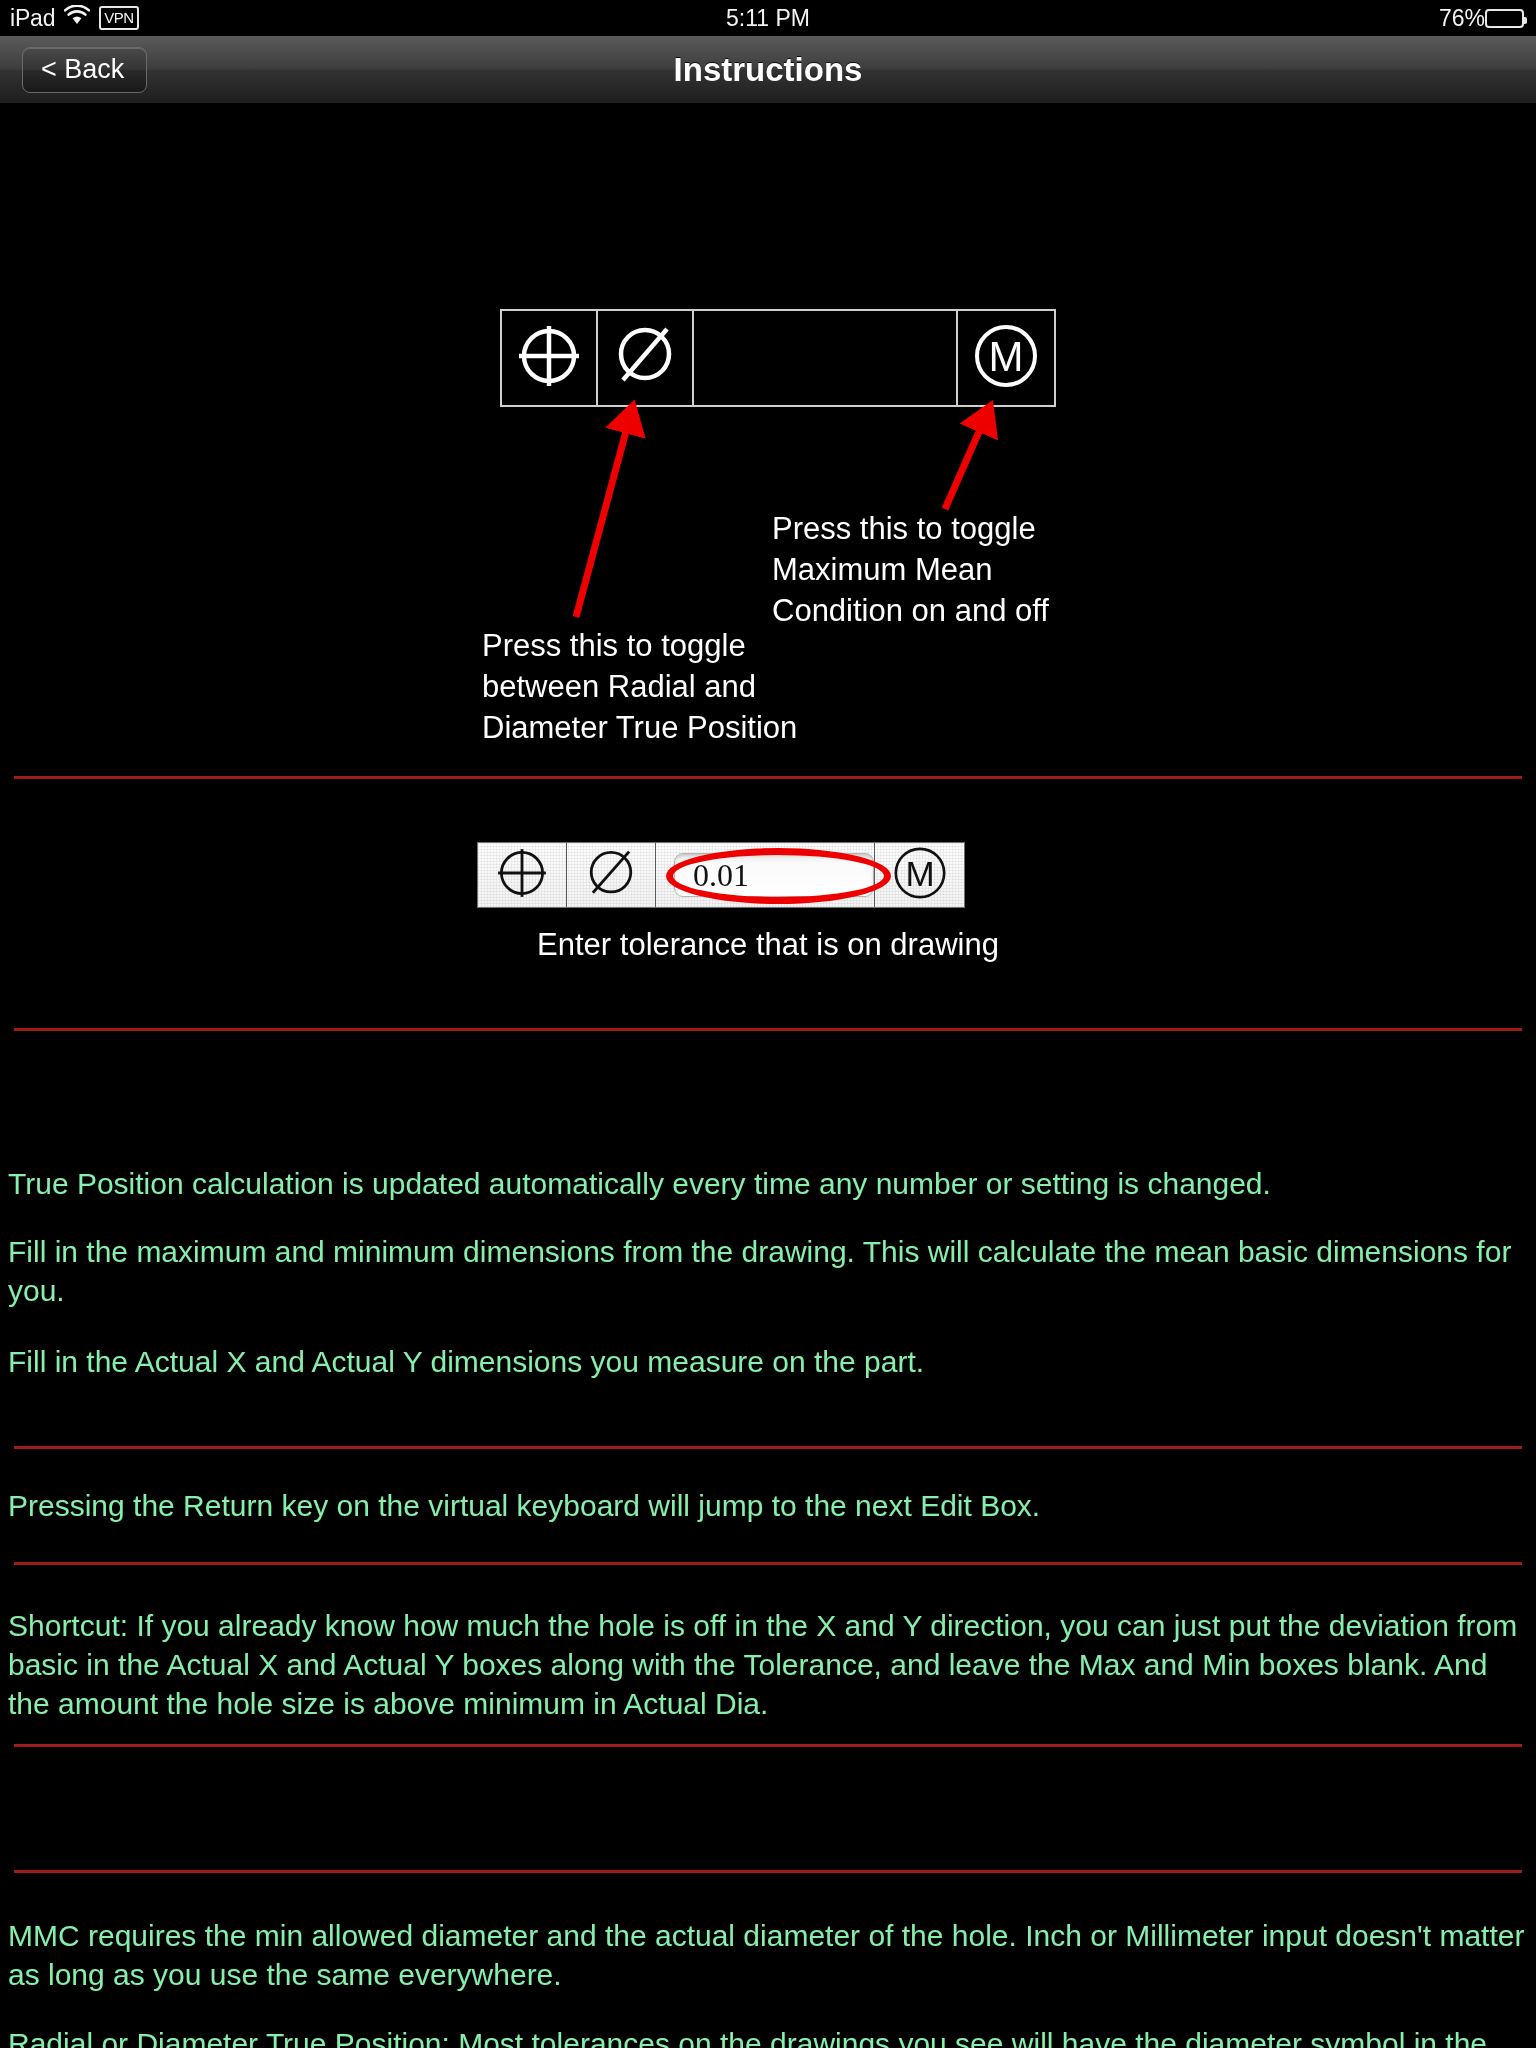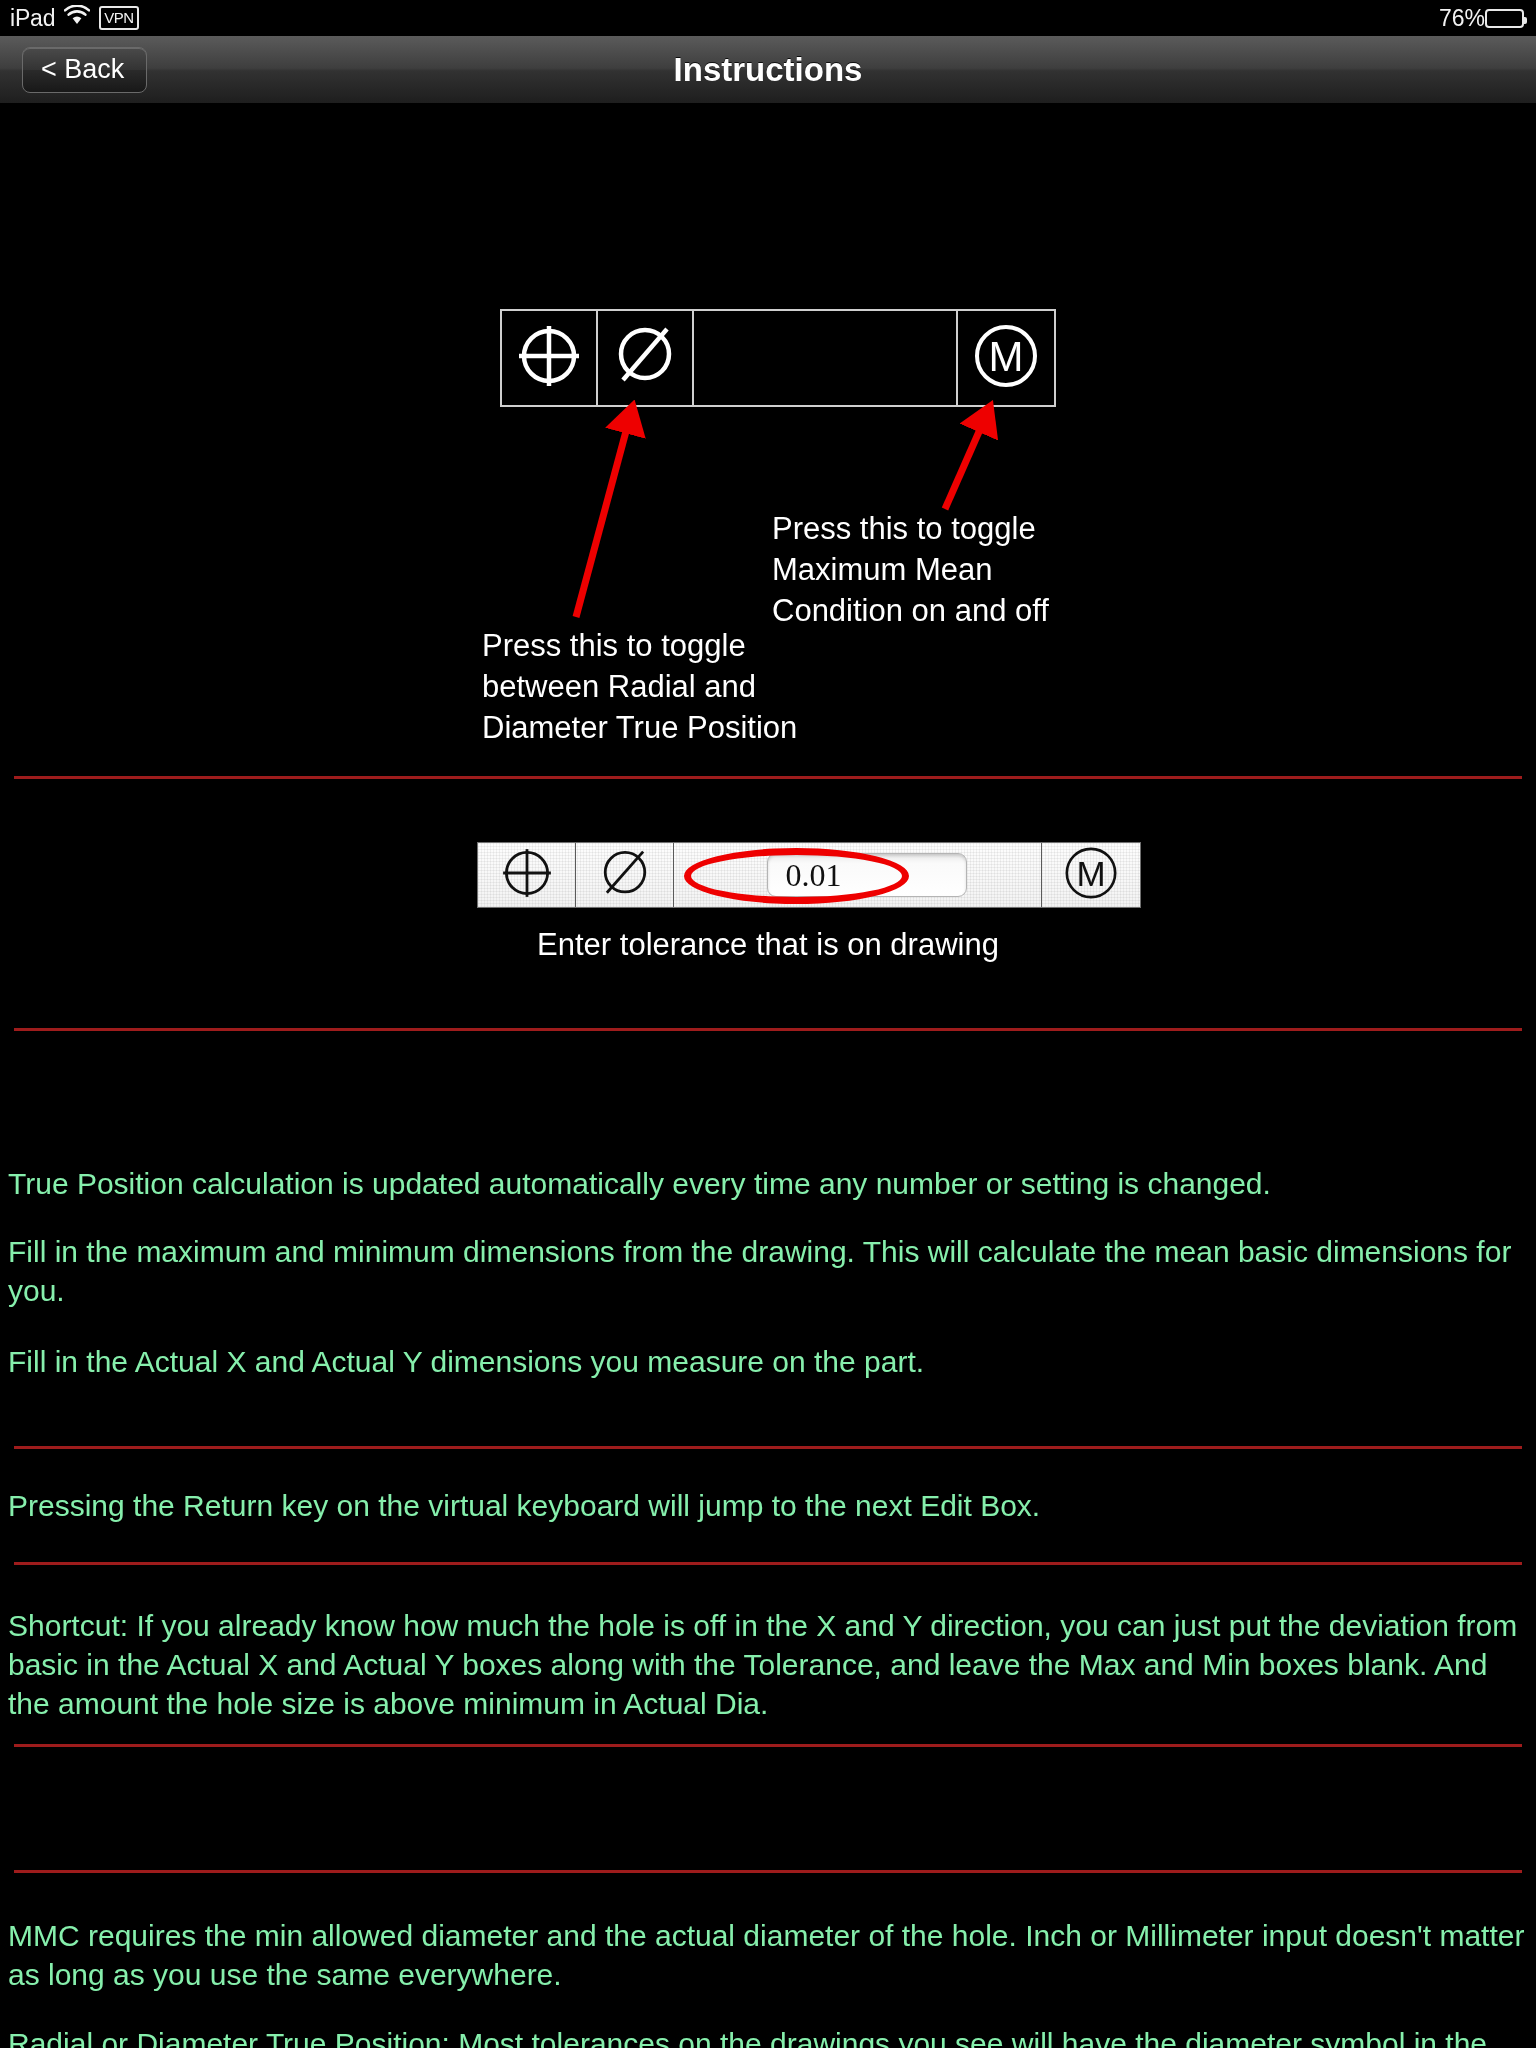--- a/index.html
+++ b/index.html
@@ -163,21 +163,21 @@
     width: 1508px;
     height: 3px;
     background: #9e1c1c;
   }
 
   
   .fcf-light {
     position: absolute;
     left: 477px;
     top: 738px;
-    width: 664px;
+    width: 488px;
     height: 66px;
     background:
       repeating-linear-gradient(0deg, rgba(0,0,0,0.05) 0 1px, transparent 1px 3px),
       repeating-linear-gradient(90deg, rgba(0,0,0,0.05) 0 1px, transparent 1px 3px),
       linear-gradient(to bottom, #fdfdfd 0%, #f3f3f3 100%);
     border: 1px solid #707070;
     display: flex;
     align-items: stretch;
   }
   .fcf-light .cell {
@@ -260,20 +260,21 @@
     <span class="device-name">iPad</span>
     <span class="wifi-icon">
       <svg width="26" height="20" viewBox="0 0 26 20">
         <path d="M13 19 L8.6 13.2 A7.2 7.2 0 0 1 17.4 13.2 Z" fill="#f2f2f2"></path>
         <path d="M4.6 9.6 A12.6 12.6 0 0 1 21.4 9.6" stroke="#f2f2f2" stroke-width="2.6" fill="none" stroke-linecap="round"></path>
         <path d="M1 5.4 A17.6 17.6 0 0 1 25 5.4" stroke="#f2f2f2" stroke-width="2.6" fill="none" stroke-linecap="round"></path>
       </svg>
     </span>
     <span class="vpn-badge">VPN</span>
   </div>
+  <div class="status-center">5:11 PM</div>
   <div class="status-right">
     <span>76%</span>
     <span class="battery">
       <span class="battery-fill" id="battery-fill" style="width: 76%;"></span>
     </span>
   </div>
 </div>
 
 <div class="nav-bar">
   <div class="back-button">&lt; Back</div>

